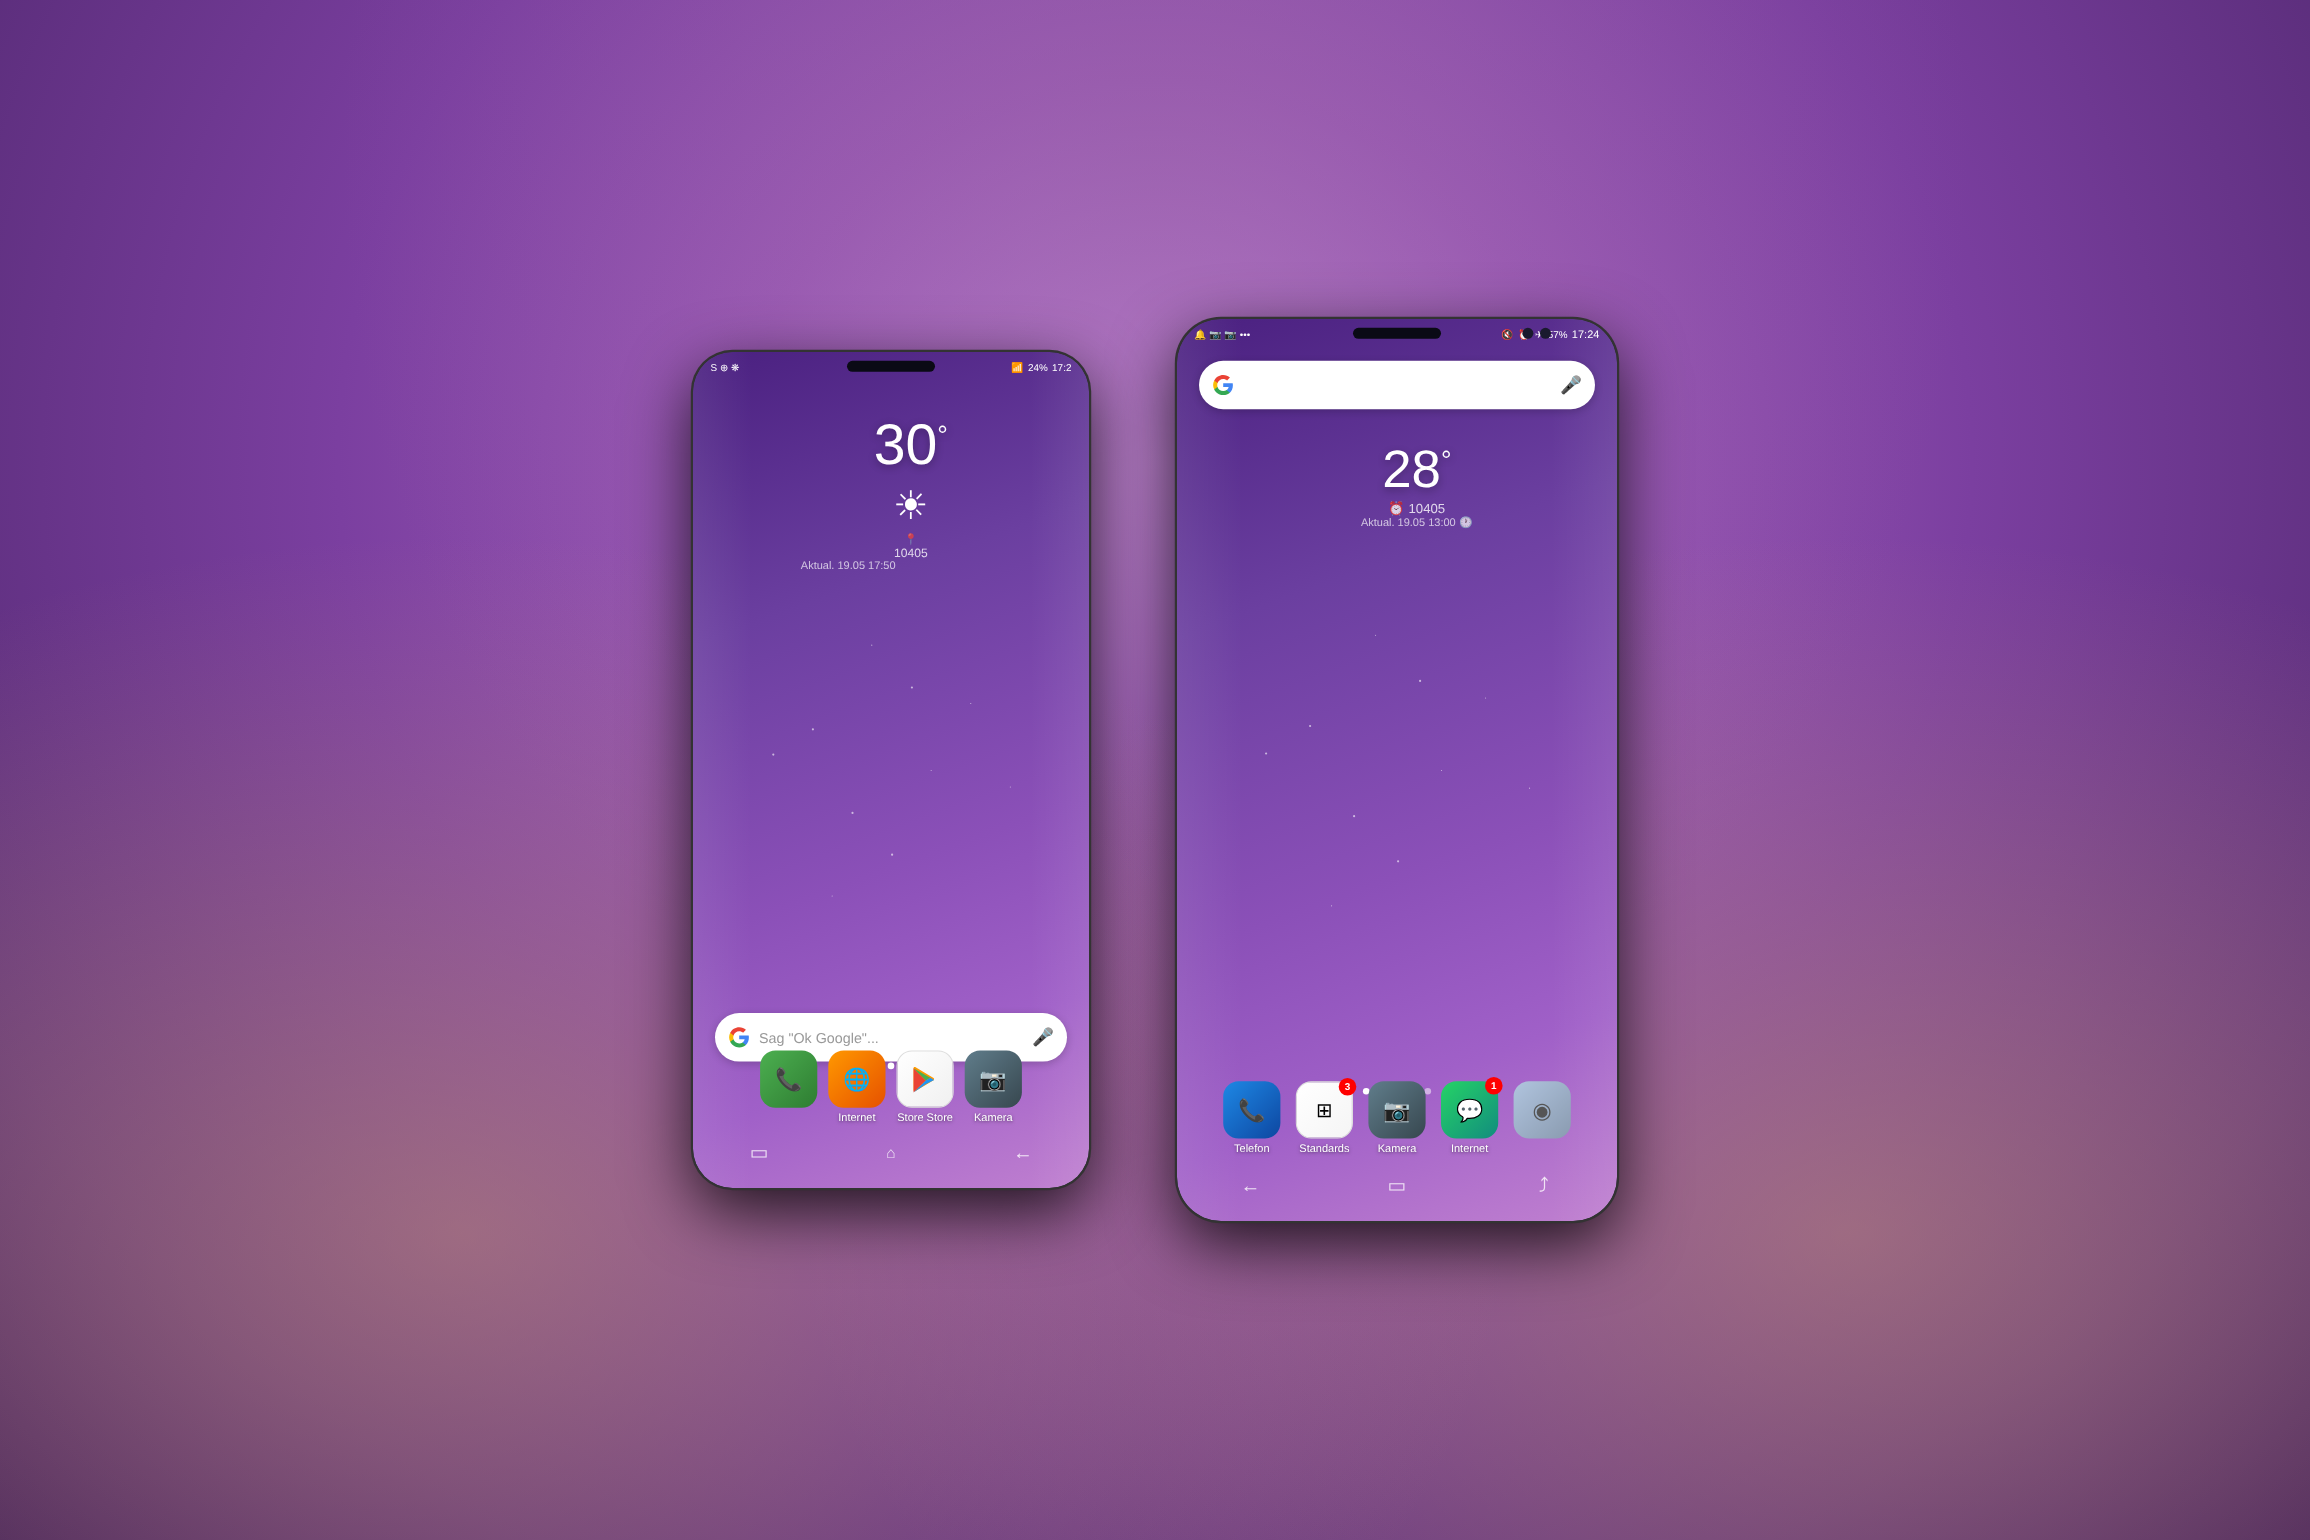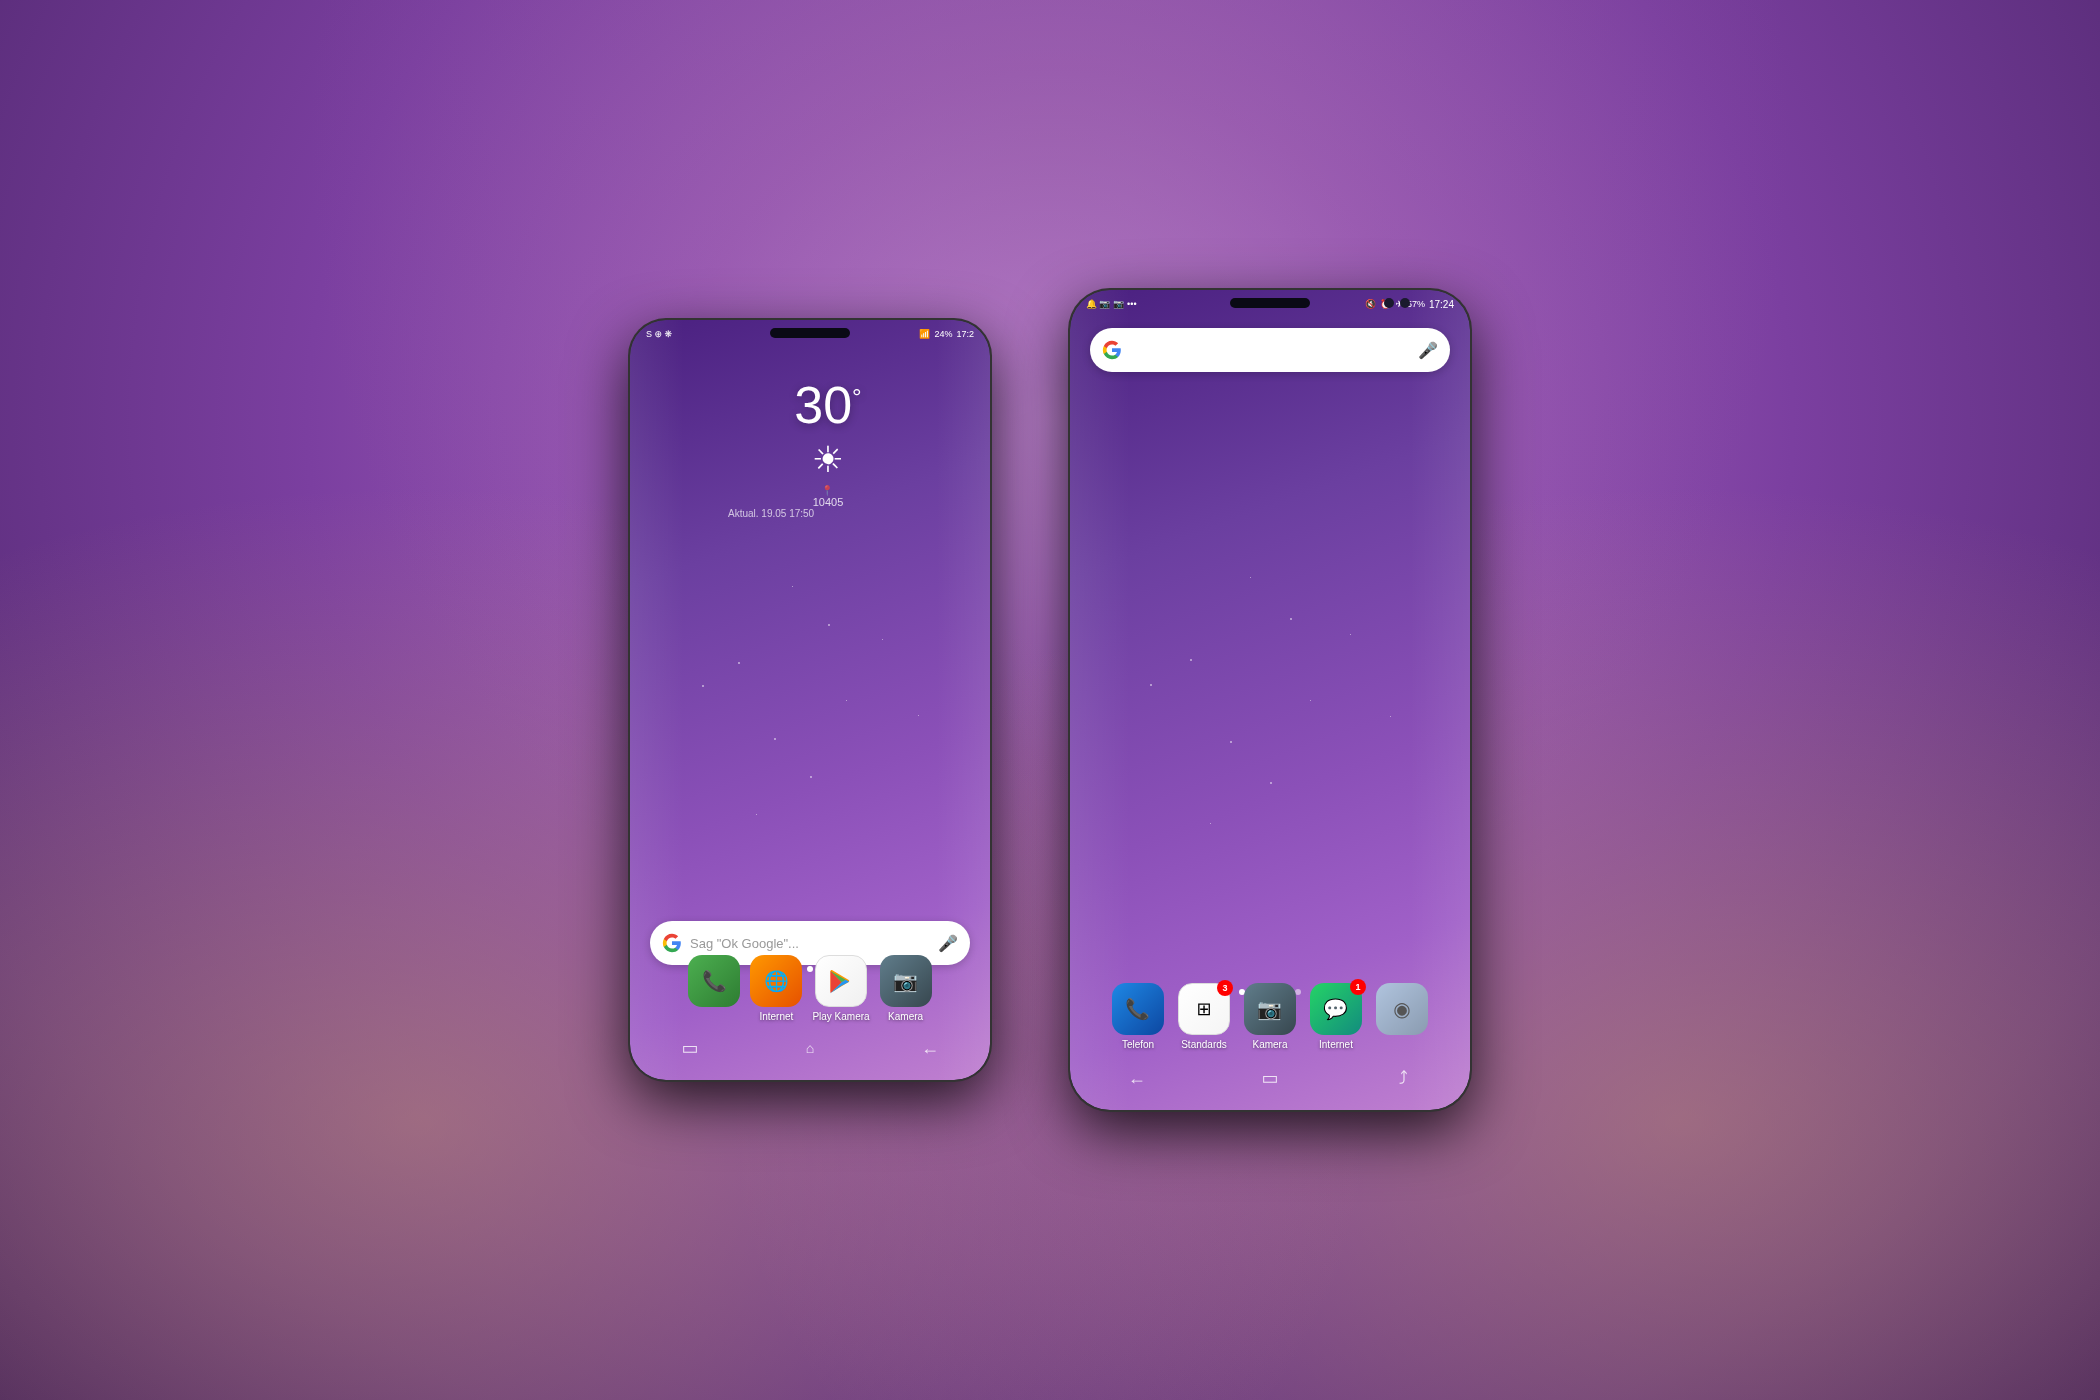--- a/index.html
+++ b/index.html
@@ -416,21 +416,21 @@
             <div class="app-icon icon-playstore">
               <div class="play-icon-inner">
                 <svg viewBox="0 0 24 24" width="28" height="28" xmlns="http://www.w3.org/2000/svg">
                   <path d="M3,20.5v-17c0-0.83,0.94-1.3,1.6-0.8l14,8.5c0.6,0.36,0.6,1.24,0,1.6L4.6,21.3C3.94,21.8,3,21.33,3,20.5z" fill="#FF9800"></path>
                   <path d="M3,3.5l9.5,9.5L3,22.5V3.5z" fill="#EA4335"></path>
                   <path d="M12.5,13L3,3.5l13,7.5L12.5,13z" fill="#4CAF50"></path>
                   <path d="M12.5,13L16,11l3,1.72L12.5,16L3,22.5L12.5,13z" fill="#2196F3"></path>
                 </svg>
               </div>
             </div>
-            <span class="app-label">Play Kamera</span>
+            <span class="app-label">Store Store</span>
           </div>
 
           <div class="dock-item">
             <div class="app-icon icon-camera">
               <span style="color:white;font-size:20px;">📷</span>
             </div>
             <span class="app-label">Kamera</span>
           </div>
         </div>
 
@@ -485,20 +485,30 @@
           <svg class="google-g" viewBox="0 0 24 24" xmlns="http://www.w3.org/2000/svg">
             <path d="M22.56 12.25c0-.78-.07-1.53-.2-2.25H12v4.26h5.92c-.26 1.37-1.04 2.53-2.21 3.31v2.77h3.57c2.08-1.92 3.28-4.74 3.28-8.09z" fill="#4285F4"></path>
             <path d="M12 23c2.97 0 5.46-.98 7.28-2.66l-3.57-2.77c-.98.66-2.23 1.06-3.71 1.06-2.86 0-5.29-1.93-6.16-4.53H2.18v2.84C3.99 20.53 7.7 23 12 23z" fill="#34A853"></path>
             <path d="M5.84 14.09c-.22-.66-.35-1.36-.35-2.09s.13-1.43.35-2.09V7.07H2.18C1.43 8.55 1 10.22 1 12s.43 3.45 1.18 4.93l2.85-2.22.81-.62z" fill="#FBBC05"></path>
             <path d="M12 5.38c1.62 0 3.06.56 4.21 1.64l3.15-3.15C17.45 2.09 14.97 1 12 1 7.7 1 3.99 3.47 2.18 7.07l3.66 2.84c.87-2.6 3.3-4.53 6.16-4.53z" fill="#EA4335"></path>
           </svg>
           <span class="search-placeholder" style="color:#bbb;"></span>
           <span class="mic-icon">🎤</span>
         </div>
 
+        <div class="weather-widget" style="top:110px; width:220px;">
+          <div class="weather-temp" style="font-size:48px;">
+            <span>28</span><sup>°</sup>
+          </div>
+          <div style="font-size:12px;color:rgba(255,255,255,0.8);">⏰ <span>10405</span></div>
+          <div class="weather-time" style="display:flex;align-items:center;justify-content:center;gap:3px;">
+            <span>Aktual. 19.05 13:00</span> 
+              <span>🕐</span>
+          </div>
+        </div>
 
         <div class="page-dots" style="bottom:115px; left:50%; transform:translateX(-50%); gap:8px;">
           <div class="dot active"></div>
           <div class="dot"></div>
           <div class="dot"></div>
           <div class="dot"></div>
           <div class="dot"></div>
         </div>
 
         <div class="dock" style="bottom:60px; gap:14px;">

